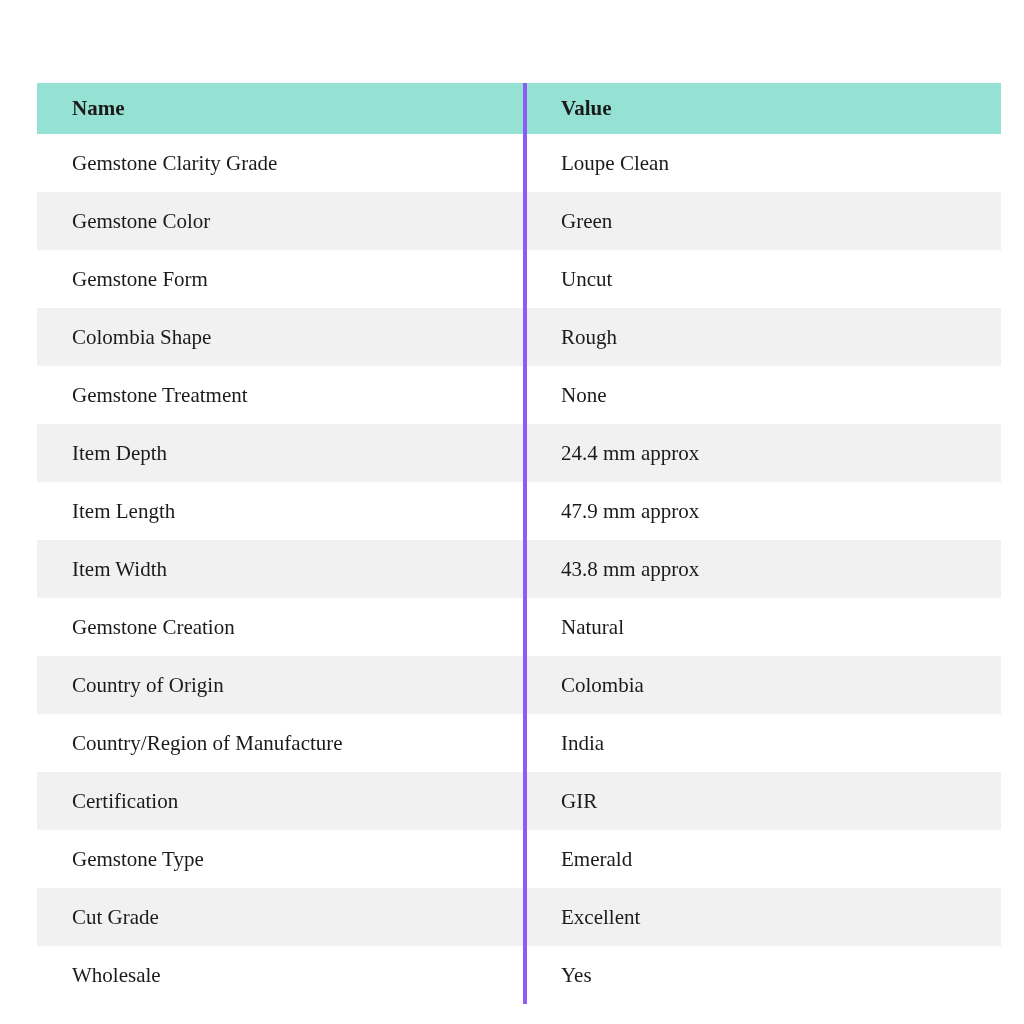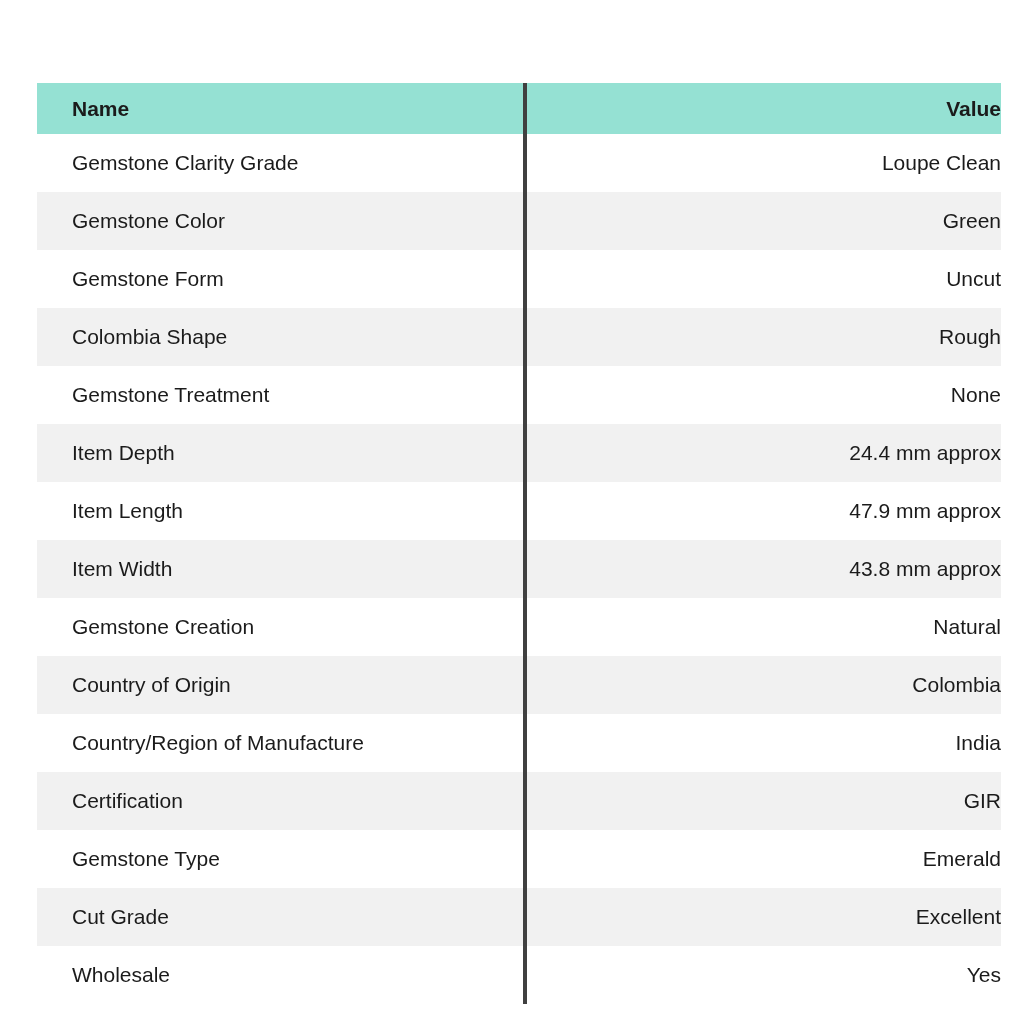--- a/index.html
+++ b/index.html
@@ -7,20 +7,21 @@
     padding: 0;
     background: #ffffff;
     font-family: "Liberation Sans", "DejaVu Sans", sans-serif;
   }
   .page {
     position: relative;
     width: 1024px;
     height: 1024px;
     background: #ffffff;
     overflow: hidden;
+    font-family: Liberation Serif, serif;
   }
   .spec-table {
     position: absolute;
     left: 37px;
     top: 83px;
     width: 964px;
     border-collapse: separate;
     border-spacing: 0;
     table-layout: fixed;
     font-size: 21px;
@@ -40,23 +41,22 @@
     height: 58px;
     font-weight: 400;
     text-align: left;
     vertical-align: middle;
     padding: 0 0 0 35px;
     background: #ffffff;
     margin-top: 44px;
   }
   .spec-table th.value-cell,
   .spec-table td.value-cell {
-    border-left: 4px solid #404040;
+    border-left: 4px solid #8b5cf6;
     padding-left: 34px;
-    text-align: right;
   }
   .spec-table tbody tr:nth-child(even) td {
     background: var(--row-alt-bg, #f1f1f1);
   }
 </style>
 </head>
 <body>
 
 <div class="page">
   <table class="spec-table">

